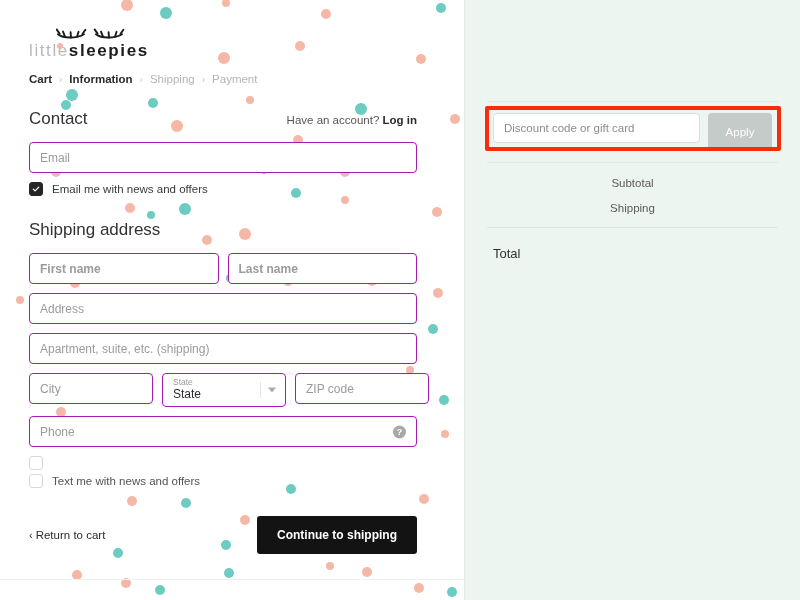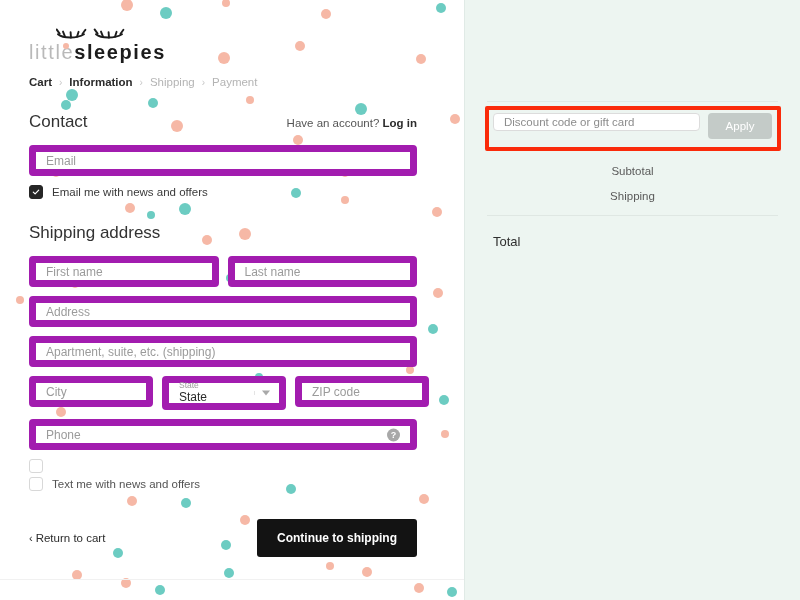--- a/index.html
+++ b/index.html
@@ -55,21 +55,21 @@
   
   .logo-block {
     margin-bottom: 14px;
   }
   .lashes {
     display: block;
     margin-left: 27px;
     margin-bottom: 1px;
   }
   .wordmark {
-    font-size: 20px;
+    font-size: 17px;
     letter-spacing: 1.6px;
     line-height: 1;
     white-space: nowrap;
   }
   .wm-little {
     color: #b9b9b9;
     font-weight: 400;
   }
   .wm-sleepies {
     color: #1c1c1c;
@@ -117,21 +117,21 @@
     font-weight: 700;
     color: #2b2b2b;
     text-decoration: none;
     cursor: pointer;
   }
 
   
   .field {
     position: relative;
     height: 31px;
-    border: 7px solid #a21caf;
+    border: 1px solid #a21caf;
     border-radius: 4px;
     background: #ffffff;
     display: flex;
     align-items: center;
     padding: 0 10px;
     margin-bottom: 9px;
   }
   .field .ph {
     font-size: 12px;
     color: #9b9b9b;
@@ -169,20 +169,21 @@
     right: 24px;
     top: 8px;
     bottom: 8px;
     width: 1px;
     background: #e4e4e4;
   }
 
   .row2 {
     display: flex;
     gap: 9px;
+    font-weight: bold;
   }
   .row2 > .field { flex: 1; margin-bottom: 9px; }
 
   .row3 {
     display: flex;
     gap: 9px;
   }
   .col-city  { width: 124px; flex: none; }
   .col-state { width: 124px; flex: none; }
   .col-zip   { width: 134px; flex: none; }
@@ -306,34 +307,34 @@
 
   .discount-wrap {
     position: relative;
     display: flex;
     gap: 8px;
     align-items: stretch;
     padding: 11px 0 11px 0;
   }
   .discount-input {
     flex: 1;
-    height: 18px;
+    height: 30px;
     background: #ffffff;
     border: 1px solid #dcdcdc;
     border-radius: 4px;
     display: flex;
     align-items: center;
     padding: 0 10px;
     font-size: 11.5px;
     color: #8c8c8c;
     cursor: text;
   }
   .apply-btn {
     width: 64px;
-    height: 26px;
+    height: 38px;
     background: #c4cbc8;
     color: #ffffff;
     border: none;
     border-radius: 4px;
     font-family: "Liberation Sans", sans-serif;
     font-size: 11.5px;
     font-weight: 400;
     cursor: default;
   }
 

